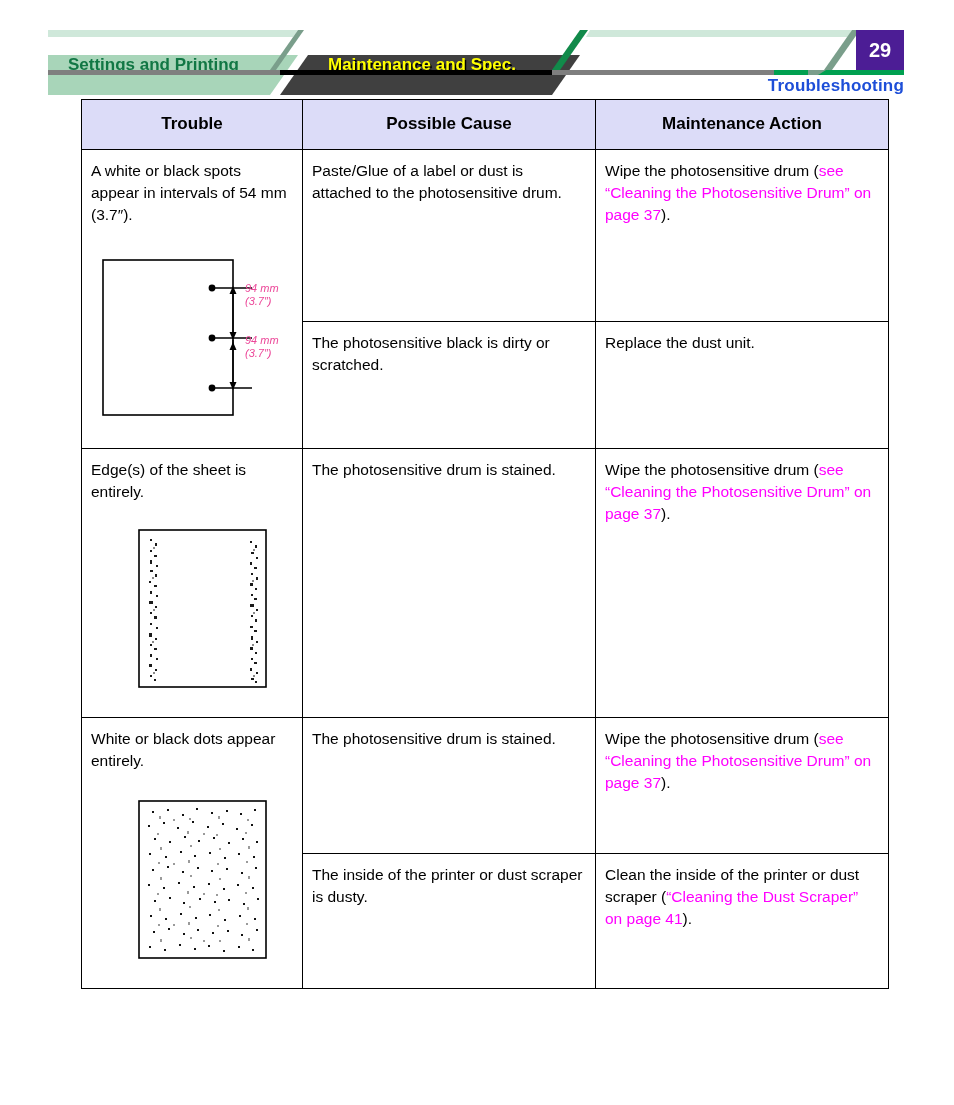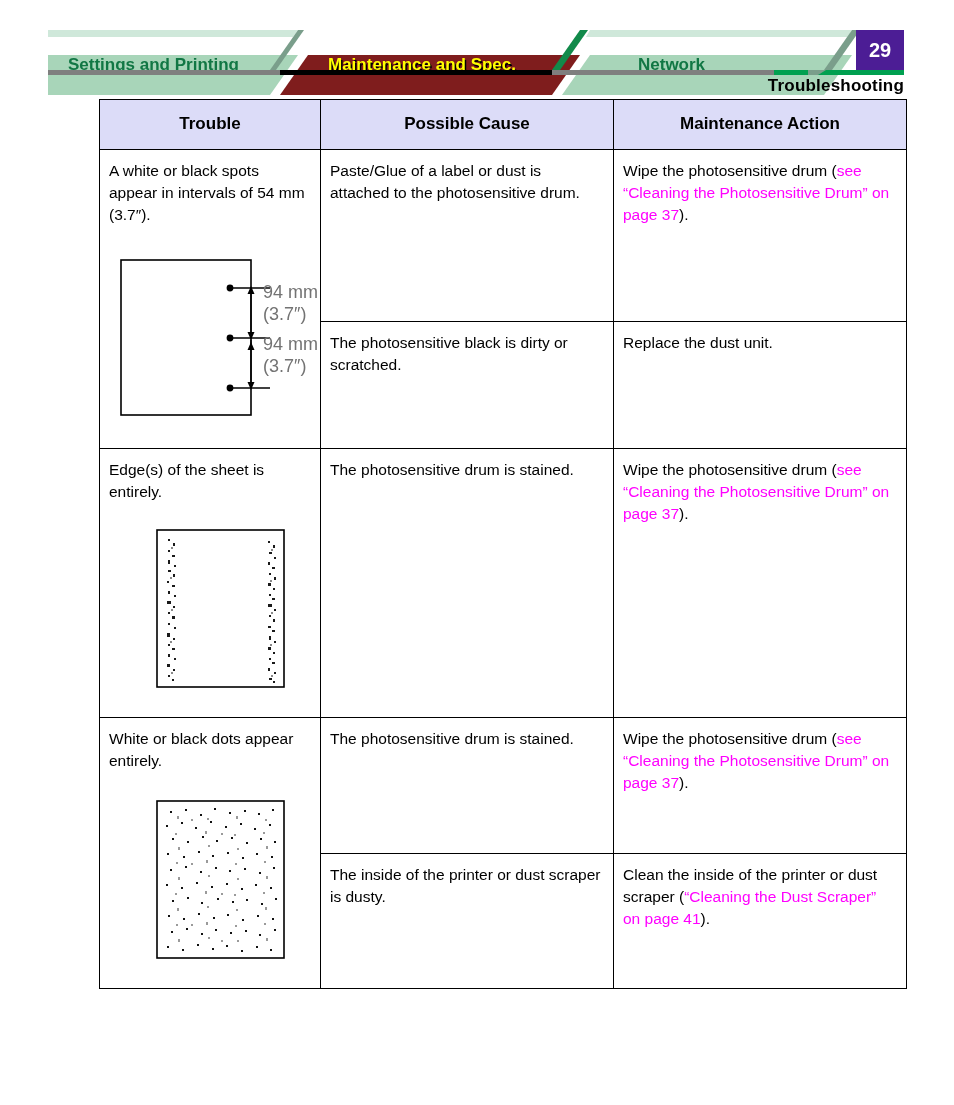--- a/index.html
+++ b/index.html
@@ -33,21 +33,21 @@
     display: flex; 
     font-size: 17px; font-weight: bold;
     white-space: nowrap;
     margin-top: 25px;
   }
   .tab-light {
     background: #a8d5b9;
     color: #117744;
   }
   .tab-active {
-    background: #7f1d1d;
+    background: #404040;
     color: #ffff00;
     text-shadow: 1.5px 1.5px 0 #000000;
   }
   .tab-1 {
     left: 0; width: 250px;
     clip-path: polygon(0 0, 250px 0, 222px 40px, 0 40px);
     padding-left: 20px;
   }
   .tab-1-top {
     position: absolute; left: 0; top: 0;
@@ -121,28 +121,28 @@
     left: 760px; top: 40px;
     width: 48px; height: 5px;
     background: #7a9e8b;
     clip-path: polygon(0 0, 18px 0, 10px 5px, 0 5px);
   }
 
   #section-title {
     position: absolute;
     right: 50px; top: 76px;
     font-size: 17px; font-weight: bold;
-    color: #000000;
+    color: #1d4ed8;
     letter-spacing: 0.2px;
   }
 
   
   #trouble-table {
     position: absolute;
-    left: 99px; top: 99px;
+    left: 81px; top: 99px;
     width: 807px;
     border-collapse: collapse;
     table-layout: fixed;
     padding-left: 7px;
   }
   #trouble-table col.c1 { width: 221px; }
   #trouble-table col.c2 { width: 293px; }
   #trouble-table col.c3 { width: 293px; }
   #trouble-table th, #trouble-table td {
     border: 1.4px solid #000000;
@@ -164,24 +164,25 @@
   .link { color: #ff00ff; }
 
   
   .fig-wrap { position: relative; }
   .fig-interval { margin: 30px 0 8px 11px; }
   .fig-edge { margin: 26px 0 14px 47px; }
   .fig-dots { margin: 28px 0 14px 47px; }
 
   .dim-label {
     position: absolute;
-    font-size: 18px;
+    font-size: 11px;
     line-height: 1.22;
-    color: #737373;
+    color: #ec4899;
     white-space: nowrap;
+    font-style: italic;
   }
 </style>
 </head>
 <body>
 
 <div id="page">
 
   <div id="header">
     <div class="navbar">
 
@@ -189,23 +190,20 @@
         <span>Settings and Printing</span>
       </div>
       <div class="tab-1-top"></div>
       <div class="tab-slant-shade-a"></div>
 
       <div class="tab tab-active tab-2">
         <span>Maintenance and Spec.</span>
       </div>
       <div class="tab-slant-shade-b"></div>
 
-      <div class="tab tab-light tab-3">
-        <span>Network</span>
-      </div>
       <div class="tab-3-top"></div>
       <div class="tab-slant-shade-c"></div>
 
       <div class="nav-shadow"></div>
       <div class="nav-shadow-black"></div>
       <div class="nav-shadow-green"></div>
       <div class="nav-shadow-diag"></div>
 
       <div class="page-badge">29</div>
     </div>

